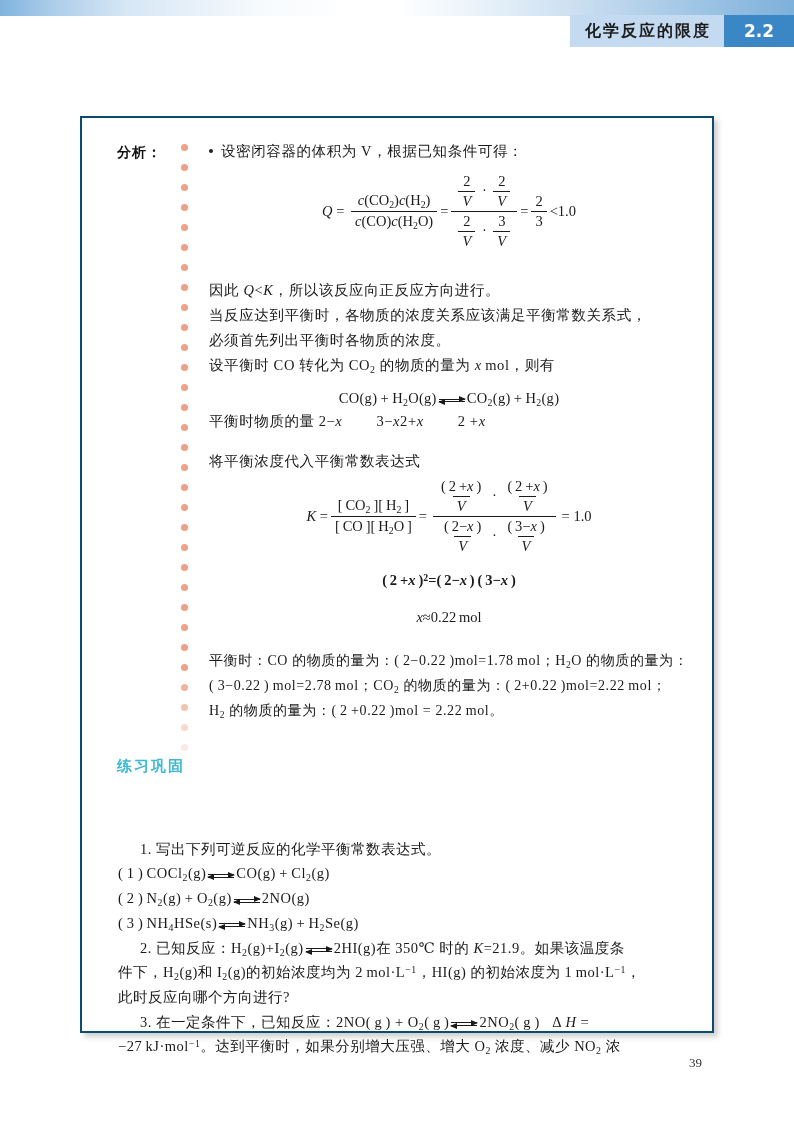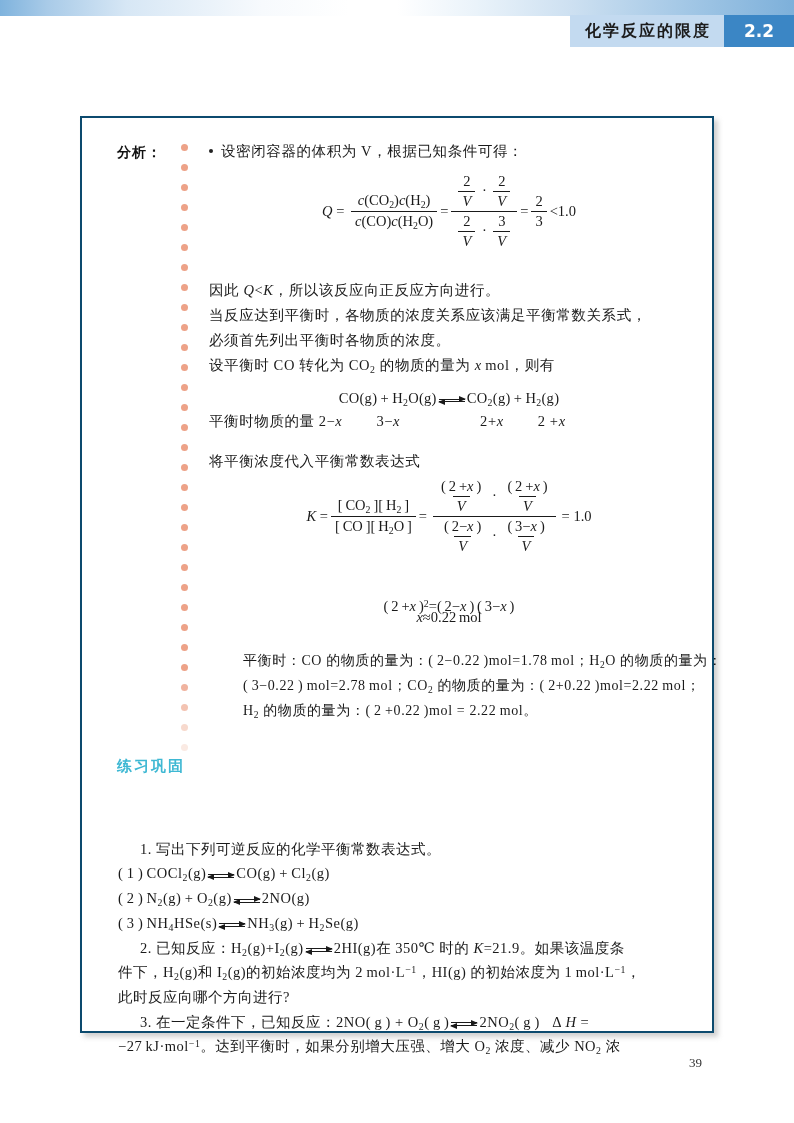--- a/index.html
+++ b/index.html
@@ -376,21 +376,21 @@
     </div>
 
     <div id="reaction-block">
       <div id="reaction-eq">
         CO(g) + H<span class="sub">2</span>O(g)<span class="eqarrow"><i class="r"></i><i class="l"></i></span>CO<span class="sub">2</span>(g) + H<span class="sub">2</span>(g)
       </div>
       <div id="reaction-amounts">
         <span class="lbl">平衡时物质的量</span>
         <span class="amt" style="margin-left:4px;">2−<em class="v">x</em></span>
         <span class="amt" style="margin-left:34px;">3−<em class="v">x</em></span>
-        <span class="amt" style="margin-left:80px;">2+<em class="v">x</em></span>
+        <span class="amt" style="">2+<em class="v">x</em></span>
         <span class="amt" style="margin-left:34px;">2 +<em class="v">x</em></span>
       </div>
     </div>
 
     <div style="position:absolute; left:127px; top:334px; width:490px; font-size:14.5px;" class="cn-line">将平衡浓度代入平衡常数表达式</div>
 
     <div id="formula-k">
       <div class="inner formula-row">
         <span><em class="v">K</em>&nbsp;=</span>
         <span class="frac">
@@ -419,28 +419,28 @@
             <span class="frac">
                 <span class="num">( 3−<em class="v">x</em> )</span>
                 <span class="den"><em class="v">V</em></span>
               </span>
           </span>
         </span>
         <span>= 1.0</span>
       </div>
     </div>
 
-    <div style="position:absolute; left:127px; top:480px; width:480px;" class="small-centered">
+    <div style="position:absolute; left:127px; top:454px; width:480px;font-weight:bold;" class="small-centered">
       ( 2 +<em class="v">x</em> )<span class="sup">2</span>=( 2−<em class="v">x</em> ) ( 3−<em class="v">x</em> )
     </div>
     <div style="position:absolute; left:127px; top:491px; width:480px;" class="small-centered">
       <em class="v">x</em>≈0.22 mol
     </div>
 
-    <div style="position:absolute; left:127px; top:531px; width:500px; font-size:14px; line-height:1.78;margin-left:34px;">
+    <div style="position:absolute; left:127px; top:531px; width:500px; font-size:14px; line-height:1.78;">
       <p class="cn-line">
         平衡时：CO 的物质的量为：( 2−0.22 )mol=1.78 mol；H<span class="sub">2</span>O 的物质的量为：
       </p>
       <p class="cn-line">
         ( 3−0.22 ) mol=2.78 mol；CO<span class="sub">2</span> 的物质的量为：( 2+0.22 )mol=2.22 mol；
       </p>
       <p class="cn-line">
         H<span class="sub">2</span> 的物质的量为：( 2 +0.22 )mol = 2.22 mol。
       </p>
     </div>

